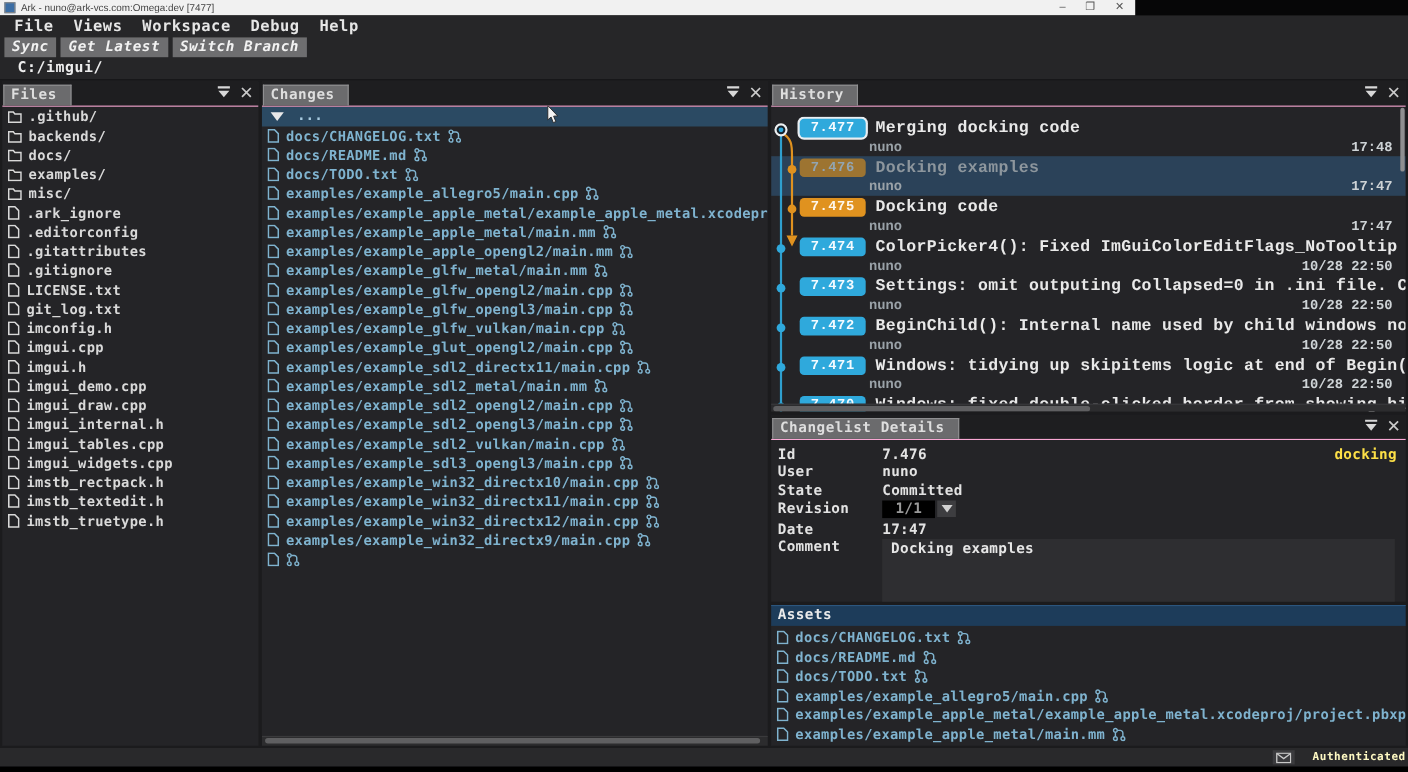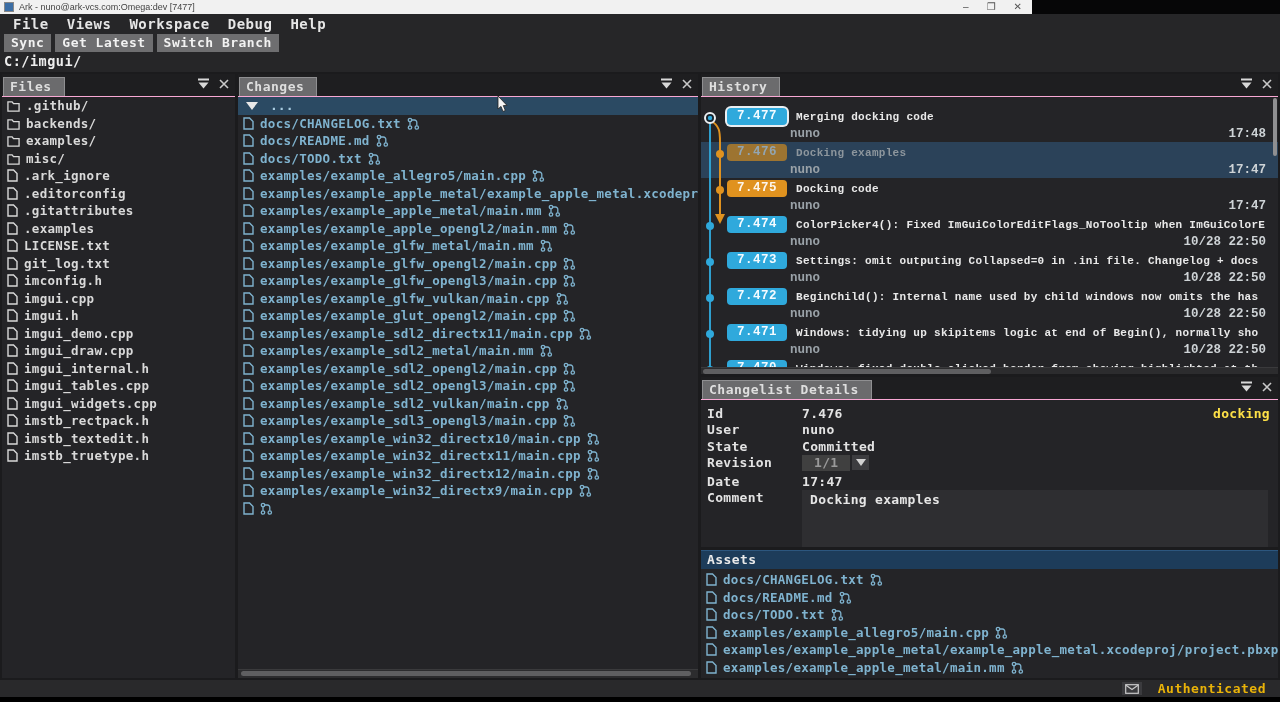--- a/index.html
+++ b/index.html
@@ -12,22 +12,22 @@
             font-family:"Liberation Sans",sans-serif;font-size:9px;color:#444;}
   .appicon{width:8px;height:8px;margin:0 5px 0 4px;background:#3c6ea5;border:1px solid #888;}
   .win-controls{margin-left:auto;display:flex;gap:18px;margin-right:10px;color:#555;font-size:10px;line-height:10px;}
   .win-controls span{cursor:default;}
 
   
   .chrome{left:0;top:14px;width:1280px;height:58px;background:#262628;}
   .menubar{left:0;top:14px;width:1280px;height:19px;display:flex;align-items:center;padding-left:4px;}
   .menu-item{color:#e6e6e6;font-size:14px;font-weight:700;padding:0 9px;letter-spacing:.5px;}
   .toolbar{left:0;top:33px;height:19px;display:flex;gap:4px;padding-left:4px;align-items:center;}
-  .tbtn{background:#6e6e70;color:#f2f2f2;font-size:13px;font-weight:700;padding:1px 7px 2px;letter-spacing:.5px;}
-  .pathrow{left:0;top:53px;height:18px;color:#ededed;font-size:13.5px;font-weight:700;padding-left:4px;letter-spacing:.5px;}
+  .tbtn{background:#6e6e70;color:#f2f2f2;font-size:13px;font-weight:700;padding:1px 7px 2px;letter-spacing:.5px;font-style:italic;}
+  .pathrow{left:0;top:53px;height:18px;color:#ededed;font-size:13.5px;font-weight:700;padding-left:16px;letter-spacing:.5px;}
 
   
   .main-bg{left:0;top:72px;width:1280px;height:608px;background:#1b1b1d;}
   .panel{position:absolute;background:#242427;overflow:hidden;}
   .tabbar{position:relative;height:22px;background:#1e1e20;border-bottom:1px solid #f9a8d4;display:flex;align-items:flex-end;}
   .tab{background:#6b6b6d;border:1px solid #8f8f91;border-bottom:none;color:#dedede;font-size:13px;
        font-weight:700;padding:1px 12px 2px 6px;margin-left:1px;letter-spacing:.5px;}
   .tabicons{position:absolute;right:6px;top:4px;display:flex;gap:9px;align-items:center;}
   .tabicons svg{display:block;}
 
@@ -50,48 +50,48 @@
   .graph{position:absolute;left:0;top:0;}
   .hrow{height:36px;padding-left:26px;box-sizing:border-box;white-space:nowrap;overflow:hidden;}
   .hrow.selected{background:#2b4259;}
   .hline1{display:flex;align-items:center;gap:9px;height:21px;}
   .badge{min-width:52px;text-align:center;border-radius:4px;font-size:12.5px;font-weight:700;
          padding:1px 4px 2px;letter-spacing:.5px;}
   .badge.cyan{background:#2fa9dc;color:#f4fbff;}
   .badge.orange{background:#e0921f;color:#fdf6ec;}
   .badge.orange-dim{background:#9d7431;color:#92a5b2;}
   .badge.sel{box-shadow:0 0 0 2px #e9eef2;}
-  .htitle{font-size:11px;font-weight:700;color:#e9e9e9;letter-spacing:.3px;}
+  .htitle{font-size:15px;font-weight:700;color:#e9e9e9;letter-spacing:.3px;}
   .hrow.dim .htitle{color:#8d969d;}
   .hline2{display:flex;justify-content:space-between;padding-left:63px;height:14px;align-items:center;}
   .hauthor{color:#9aa2a8;font-size:12.5px;font-weight:700;}
   .htime{color:#ced3d6;font-size:12.5px;font-weight:700;padding-right:12px;}
 
   .hscroll{position:absolute;left:0;width:100%;height:8px;background:#2c2c2e;border-top:1px solid #3a3a3c;}
   .hscroll .thumb{position:absolute;top:1px;height:5px;border-radius:3px;background:#5f5f61;}
   .vscroll-thumb{position:absolute;right:1px;top:24px;width:4px;height:58px;background:#8f8f91;border-radius:2px;}
 
   
   .drow{display:flex;align-items:center;height:16.5px;font-size:13px;font-weight:700;color:#e3e3e3;letter-spacing:.3px;}
   .dlabel{width:95px;padding-left:6px;flex:0 0 auto;}
   .dbranch{margin-left:auto;padding-right:8px;color:#fde047;}
-  .revbox{background:#404040;color:#9a9a9a;padding:0 12px 1px;margin-right:2px;}
+  .revbox{background:#000000;color:#9a9a9a;padding:0 12px 1px;margin-right:2px;}
   .revbtn{width:17px;height:15px;background:#3d3d40;display:flex;align-items:center;justify-content:center;}
   .revbtn .t{width:0;height:0;border-left:5px solid transparent;border-right:5px solid transparent;border-top:7px solid #d2d2d2;}
   .comment-row{align-items:flex-start;height:auto;justify-content:flex-end;}
   .comment-box{flex:1;height:56px;background:#2e2e31;margin-right:10px;padding:2px 8px;color:#e6e6e6;}
 
   
   .assets-header{height:18px;background:#1d3c5a;color:#eaeaea;font-size:13px;font-weight:700;
                  padding-left:6px;line-height:18px;letter-spacing:.4px;border-top:1px solid #2c567e;}
 
   
   .statusbar{left:0;top:680px;width:1280px;height:17px;background:#29292b;display:flex;align-items:center;justify-content:flex-end;}
   .mailbox{width:20px;height:13px;background:#3b3b3e;display:flex;align-items:center;justify-content:center;margin-right:16px;}
-  .status-label{color:#eab308;font-size:13px;font-weight:700;margin-right:14px;letter-spacing:.5px;}
+  .status-label{color:#fef9c3;font-size:10px;font-weight:700;margin-right:2px;letter-spacing:.5px;}
   .bottomstrip{left:0;top:697px;width:1280px;height:5px;background:#000;}
 
   .cursor{left:497px;top:96px;width:12px;height:17px;}
 </style>
 </head>
 <body>
 
 <div class="abs titlebar">
   <span class="appicon"></span>
   <span>Ark - nuno@ark-vcs.com:Omega:dev [7477]</span>
@@ -148,34 +148,41 @@
       </div>
 
       <div class="row folder">
         <svg class="icon-folder" width="13" height="13" viewBox="0 0 14 13">
           <path d="M1 2.5 h4.5 l1.5 2 H13 v8 H1 Z" fill="none" stroke="#d9d9d9" stroke-width="1.4"></path>
         </svg>
 
         <span>backends/</span>
       </div>
 
-
       <div class="row folder">
         <svg class="icon-folder" width="13" height="13" viewBox="0 0 14 13">
           <path d="M1 2.5 h4.5 l1.5 2 H13 v8 H1 Z" fill="none" stroke="#d9d9d9" stroke-width="1.4"></path>
         </svg>
 
-        <span>examples/</span>
+        <span>docs/</span>
       </div>
 
       <div class="row folder">
         <svg class="icon-folder" width="13" height="13" viewBox="0 0 14 13">
           <path d="M1 2.5 h4.5 l1.5 2 H13 v8 H1 Z" fill="none" stroke="#d9d9d9" stroke-width="1.4"></path>
         </svg>
 
+        <span>examples/</span>
+      </div>
+
+      <div class="row folder">
+        <svg class="icon-folder" width="13" height="13" viewBox="0 0 14 13">
+          <path d="M1 2.5 h4.5 l1.5 2 H13 v8 H1 Z" fill="none" stroke="#d9d9d9" stroke-width="1.4"></path>
+        </svg>
+
         <span>misc/</span>
       </div>
 
       <div class="row file">
 
         <svg class="icon-file" width="11" height="13" viewBox="0 0 11 13">
           <path d="M1 1 h5.5 L10 4.5 V12 H1 Z" fill="none" stroke="#d9d9d9" stroke-width="1.4"></path>
         </svg>
         <span>.ark_ignore</span>
       </div>
@@ -194,21 +201,21 @@
           <path d="M1 1 h5.5 L10 4.5 V12 H1 Z" fill="none" stroke="#d9d9d9" stroke-width="1.4"></path>
         </svg>
         <span>.gitattributes</span>
       </div>
 
       <div class="row file">
 
         <svg class="icon-file" width="11" height="13" viewBox="0 0 11 13">
           <path d="M1 1 h5.5 L10 4.5 V12 H1 Z" fill="none" stroke="#d9d9d9" stroke-width="1.4"></path>
         </svg>
-        <span>.examples</span>
+        <span>.gitignore</span>
       </div>
 
       <div class="row file">
 
         <svg class="icon-file" width="11" height="13" viewBox="0 0 11 13">
           <path d="M1 1 h5.5 L10 4.5 V12 H1 Z" fill="none" stroke="#d9d9d9" stroke-width="1.4"></path>
         </svg>
         <span>LICENSE.txt</span>
       </div>
 

